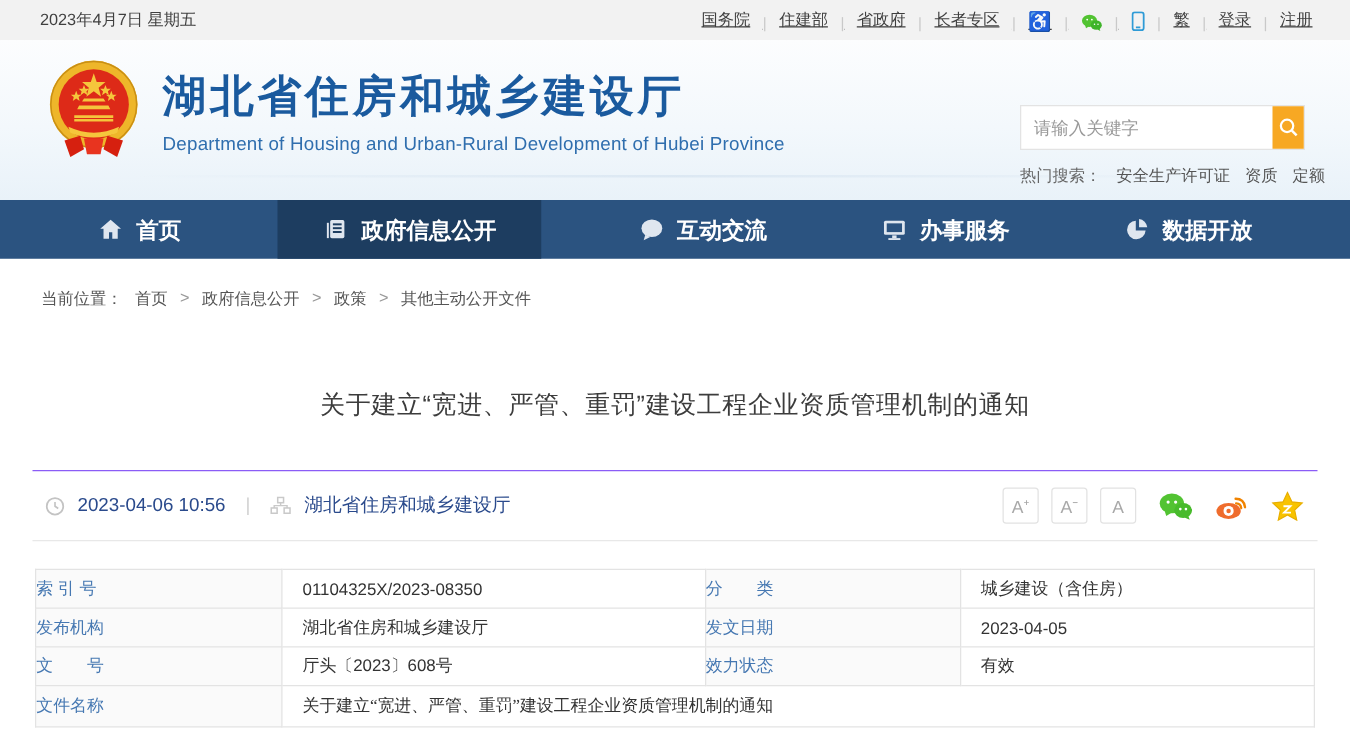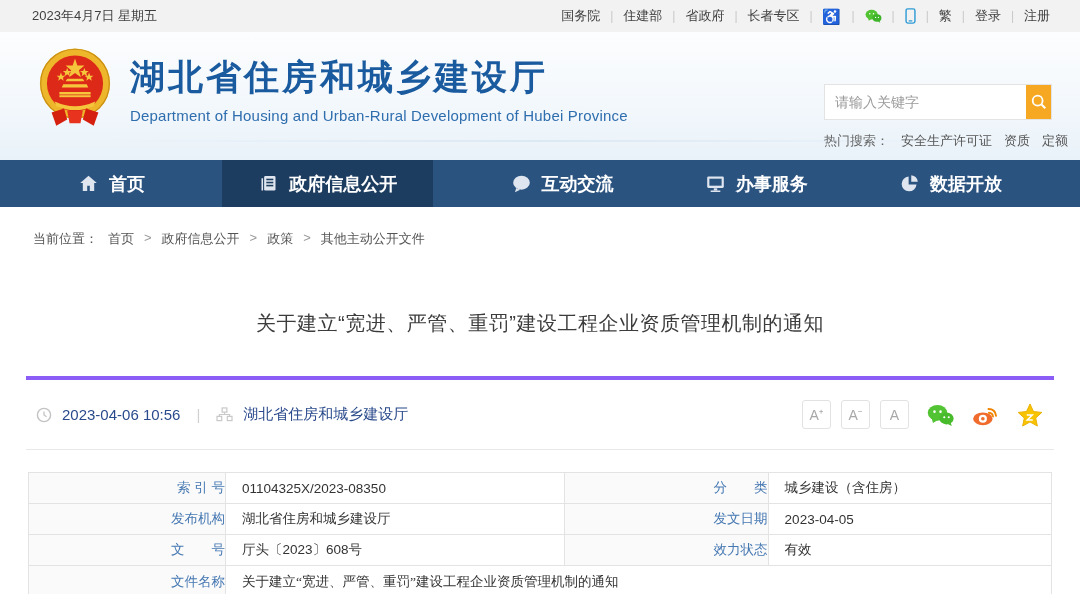--- a/index.html
+++ b/index.html
@@ -2,39 +2,39 @@
 <html><head>
 <meta charset="utf-8">
 <style>
   * { margin:0; padding:0; box-sizing:border-box; }
   html,body { width:1080px; height:594px; overflow:hidden; background:#fff;
     font-family:"Liberation Sans", sans-serif; }
 
   
   .topbar { height:32px; background:#f2f2f2; display:flex; align-items:center;
     padding:0 30px 0 32px; font-size:13px; color:#3f3f3f; }
-  .tb-right { margin-left:auto; display:flex; align-items:center; gap:10px; }
+  .tb-right { margin-left:auto; display:flex; align-items:flex-end; gap:10px;text-decoration:underline; }
   .tb-right a { color:#3f3f3f; text-decoration:none; cursor:pointer; }
   .tb-sep { color:#c9c9c9; font-size:12px; }
   .tb-access { color:#2e9bd6; font-size:15px; line-height:1; }
   .tb-svg { display:inline-flex; align-items:center; }
 
   
   .header { height:128px; position:relative;
     background:linear-gradient(180deg,#fcfdfe 0%, #f3f8fc 55%, #e9f2f9 100%); }
   .header::after { content:""; position:absolute; left:0; right:0; bottom:18px; height:2px;
     background:linear-gradient(90deg, transparent 10%, rgba(170,195,220,.25) 50%, transparent 90%); }
   .brand { position:absolute; left:36px; top:14px; display:flex; align-items:center; }
   .emblem { width:78px; height:86px; }
   .brand-text { margin-left:16px; }
   .site-title { font-size:35px; font-weight:bold; color:#1a5a9e; letter-spacing:3px;
     font-family:"Liberation Serif", serif; }
   .site-subtitle { font-size:15px; color:#2f6eae; margin-top:6px; letter-spacing:.2px; }
 
-  .search-area { position:absolute; right:28px; top:52px; width:228px; }
+  .search-area { position:absolute; right:36px; top:52px; width:228px; }
   .search-box { display:flex; height:36px; background:#fff; border:1px solid #e3e3e3; }
   .search-box input { flex:1; border:none; outline:none; padding:0 10px; font-size:14px;
     color:#333; background:transparent; font-family:"Liberation Sans", sans-serif; }
   .search-box input::placeholder { color:#9a9a9a; }
   .search-btn { width:37px; border:none; background:#f7a823; cursor:pointer;
     display:flex; align-items:center; justify-content:center; }
   .hot-row { margin-top:12px; font-size:13px; color:#666; display:flex; gap:12px; white-space:nowrap; }
   .hot-row a { color:#555; text-decoration:none; cursor:pointer; }
 
   
@@ -46,34 +46,34 @@
   .nav-ico { width:21px; height:21px; display:inline-flex; }
 
   
   .breadcrumb { padding:23px 0 0 33px; font-size:13px; color:#555; display:flex; gap:10px; }
   .breadcrumb a { color:#555; text-decoration:none; cursor:pointer; }
   .bc-sep { color:#999; }
 
   
   .article-title { text-align:center; margin-top:62px; font-size:20px; font-weight:normal;
     color:#3c3c3c; letter-spacing:.5px; }
-  .meta-row { margin:39px 26px 0; border-top:4px solid #8b5cf6; border-bottom:1px solid #e8e8e8;
-    height:74px; display:flex; align-items:center; padding:0 10px; }
+  .meta-row { margin:39px 26px 0; border-top:1px solid #8b5cf6; border-bottom:1px solid #e8e8e8;
+    height:57px; display:flex; align-items:center; padding:0 10px; }
   .meta-left { display:flex; align-items:center; gap:10px; color:#2a4a8c; font-size:15px; }
   .meta-div { color:#d0d0d0; margin:0 6px; }
   .meta-right { margin-left:auto; display:flex; align-items:center; gap:10px; }
   .font-btn { width:29px; height:29px; border:1px solid #e2e2e2; background:#fff; border-radius:3px;
     color:#a8a8a8; font-size:14px; cursor:pointer; display:flex; align-items:center; justify-content:center;
     font-family:"Liberation Sans", sans-serif; }
   .share-ico { width:27px; height:24px; margin-left:8px; cursor:pointer; display:inline-flex; }
 
   
   .doc-table { width:1024px; margin:22px 28px 0; border-collapse:collapse; font-size:13.5px; }
   .doc-table td { border:1px solid #e3e3e3; height:31px; }
-  .doc-table td.lbl { background:#fafafa; color:#4678b2; text-align:right; width:197px; }
+  .doc-table td.lbl { background:#fafafa; color:#4678b2; text-align:left; width:197px; }
   .doc-table td.lbl2 { width:204px; }
   .doc-table td.val { color:#333; padding-left:16px; }
   .doc-table tr.last td { height:33px;font-family:Liberation Serif, serif; }
 </style>
 </head>
 <body>
 
 <div class="topbar">
   <span>2023年4月7日 星期五</span>
   <div class="tb-right">

